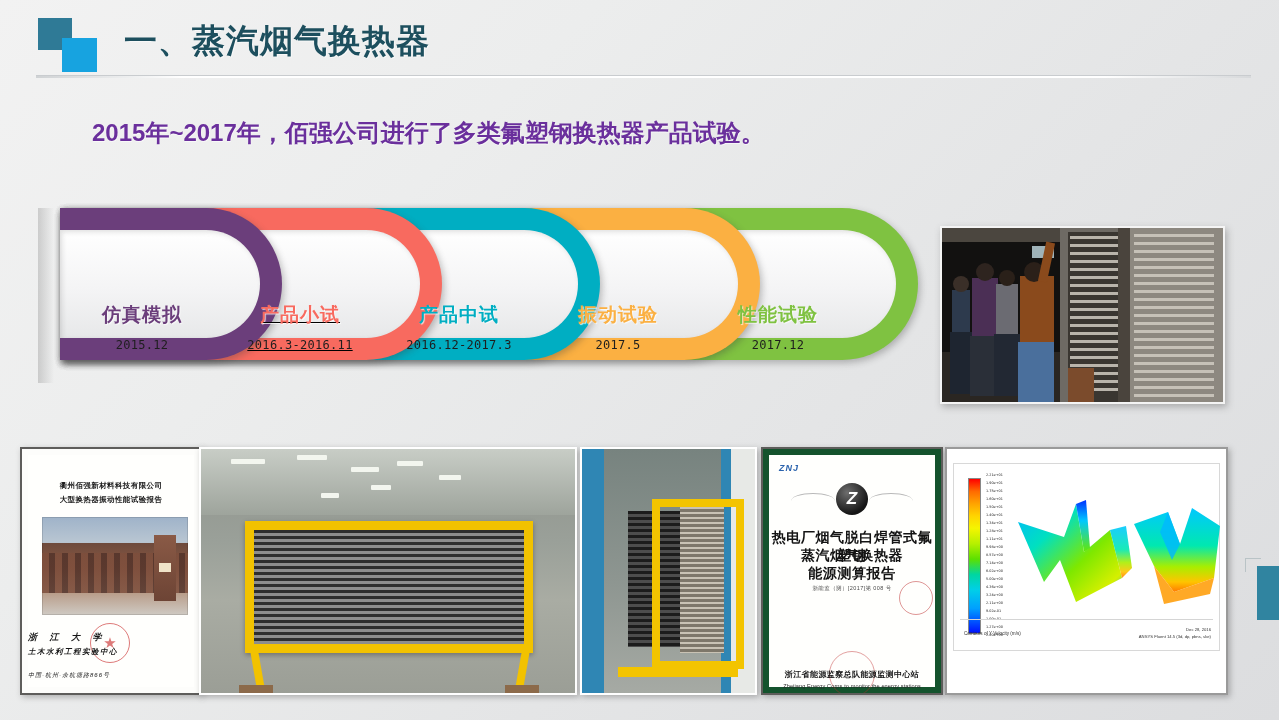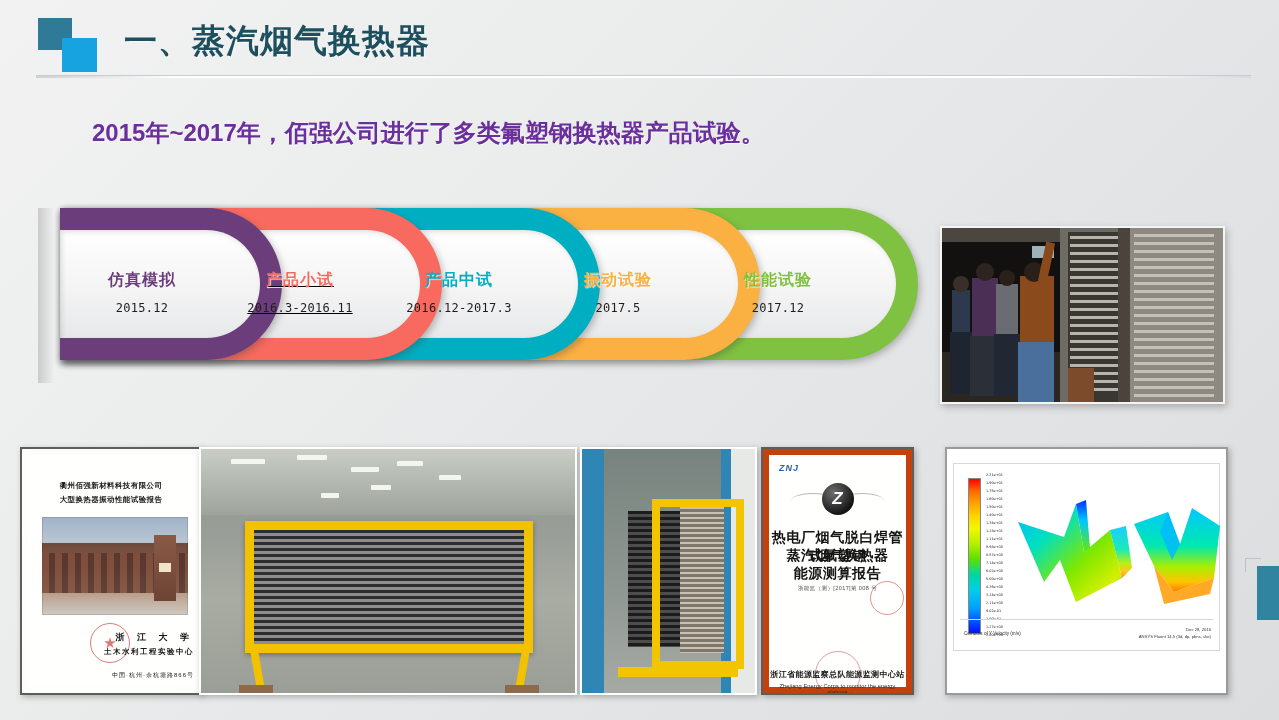--- a/index.html
+++ b/index.html
@@ -76,22 +76,23 @@
   #cut-5 { left: 0px; width: 836px; z-index: 1; }
   #cut-4 { left: 0px; width: 678px; z-index: 2; }
   #cut-3 { left: 0px; width: 518px; z-index: 3; }
   #cut-2 { left: 0px; width: 360px; z-index: 4; }
   #cut-1 { left: 0px; width: 200px; z-index: 5; }
 
   .stage {
     position: absolute; z-index: 10; text-align: center; width: 160px;
   }
   .stage-label {
-    font-size: 16px; font-weight: bold; letter-spacing: 1px;
+    font-size: 19px; font-weight: bold; letter-spacing: 1px;
     text-shadow: 1px 1px 1px rgba(255,255,255,.75);
+    margin-top: 32px;
   }
   .stage-date {
     margin-top: 10px;
     font-family: "DejaVu Sans Mono", "Liberation Mono", monospace;
     font-size: 12px; color: #1e1e1e; letter-spacing: .3px;
     white-space: nowrap;
   }
   #stage-1 { left: 24px;  top: 62px; }
   #stage-2 { left: 182px; top: 62px; text-decoration: underline; }
   #stage-3 { left: 341px; top: 62px; }
@@ -111,21 +112,21 @@
   #media-row { position: absolute; left: 0; top: 447px; width: 1279px; height: 252px; }
   .media {
     position: absolute; top: 0; height: 248px;
     border: 2px solid #ffffff;
     box-shadow: 2px 2px 6px rgba(70,70,70,.38);
     overflow: hidden;
   }
   #media-report-zju   { left: 20px;  width: 182px; background: #fdfdfb; border-color:#5e5d5b; }
   #media-photo-frame  { left: 199px; width: 378px; background: #8d9088; }
   #media-photo-side   { left: 580px; width: 177px; background: #6e7a79; }
-  #media-report-znj   { left: 761px; width: 153px; background: #c2410c; border-color:#5e5d5b; }
+  #media-report-znj   { left: 761px; width: 182px; background: #14532d; border-color:#5e5d5b; }
   #media-cfd          { left: 945px; width: 283px; background: #ffffff; border-color:#9a9a9a; }
 
   
   .doc-inner { position: absolute; inset: 6px; background: #fffffd; }
   .doc-title-line {
     text-align: center; color: #1a1a1a; font-weight: bold;
     font-size: 7.5px; letter-spacing: .4px; line-height: 1.9;
   }
   #zju-photo {
     position: absolute; left: 14px; top: 62px; width: 146px; height: 98px;
@@ -142,22 +143,22 @@
   }
   .brick-tower {
     position: absolute; right: 12px; top: 18px; width: 22px; height: 66px;
     background: linear-gradient(to bottom,#8a5a46,#6d4435);
   }
   .brick-tower:after {
     content:""; position:absolute; left:5px; top:28px; width:12px; height:9px;
     background:#f0e3c8;
   }
   .zju-org {
-    position: absolute; left: 0; width: 100%; text-align: right;
-    color: #171717; font-weight: bold;
+    position: absolute; left: 0; width: 100%; text-align: left;
+    color: #171717; font-weight: bold; font-style: italic;
   }
   #zju-org-1 { top: 176px; font-size: 9px; letter-spacing: 5px; }
   #zju-org-2 { top: 192px; font-size: 7.5px; letter-spacing: 1.5px; }
   #zju-addr  { top: 216px; font-size: 6px; letter-spacing: 1px; font-weight: normal; }
   #zju-seal {
     position: absolute; left: 62px; top: 168px; width: 40px; height: 40px;
     border: 1.6px solid rgba(200,40,40,.62); border-radius: 50%;
   }
   #zju-seal:after {
     content:"★"; position:absolute; left:50%; top:50%; transform:translate(-50%,-50%);

